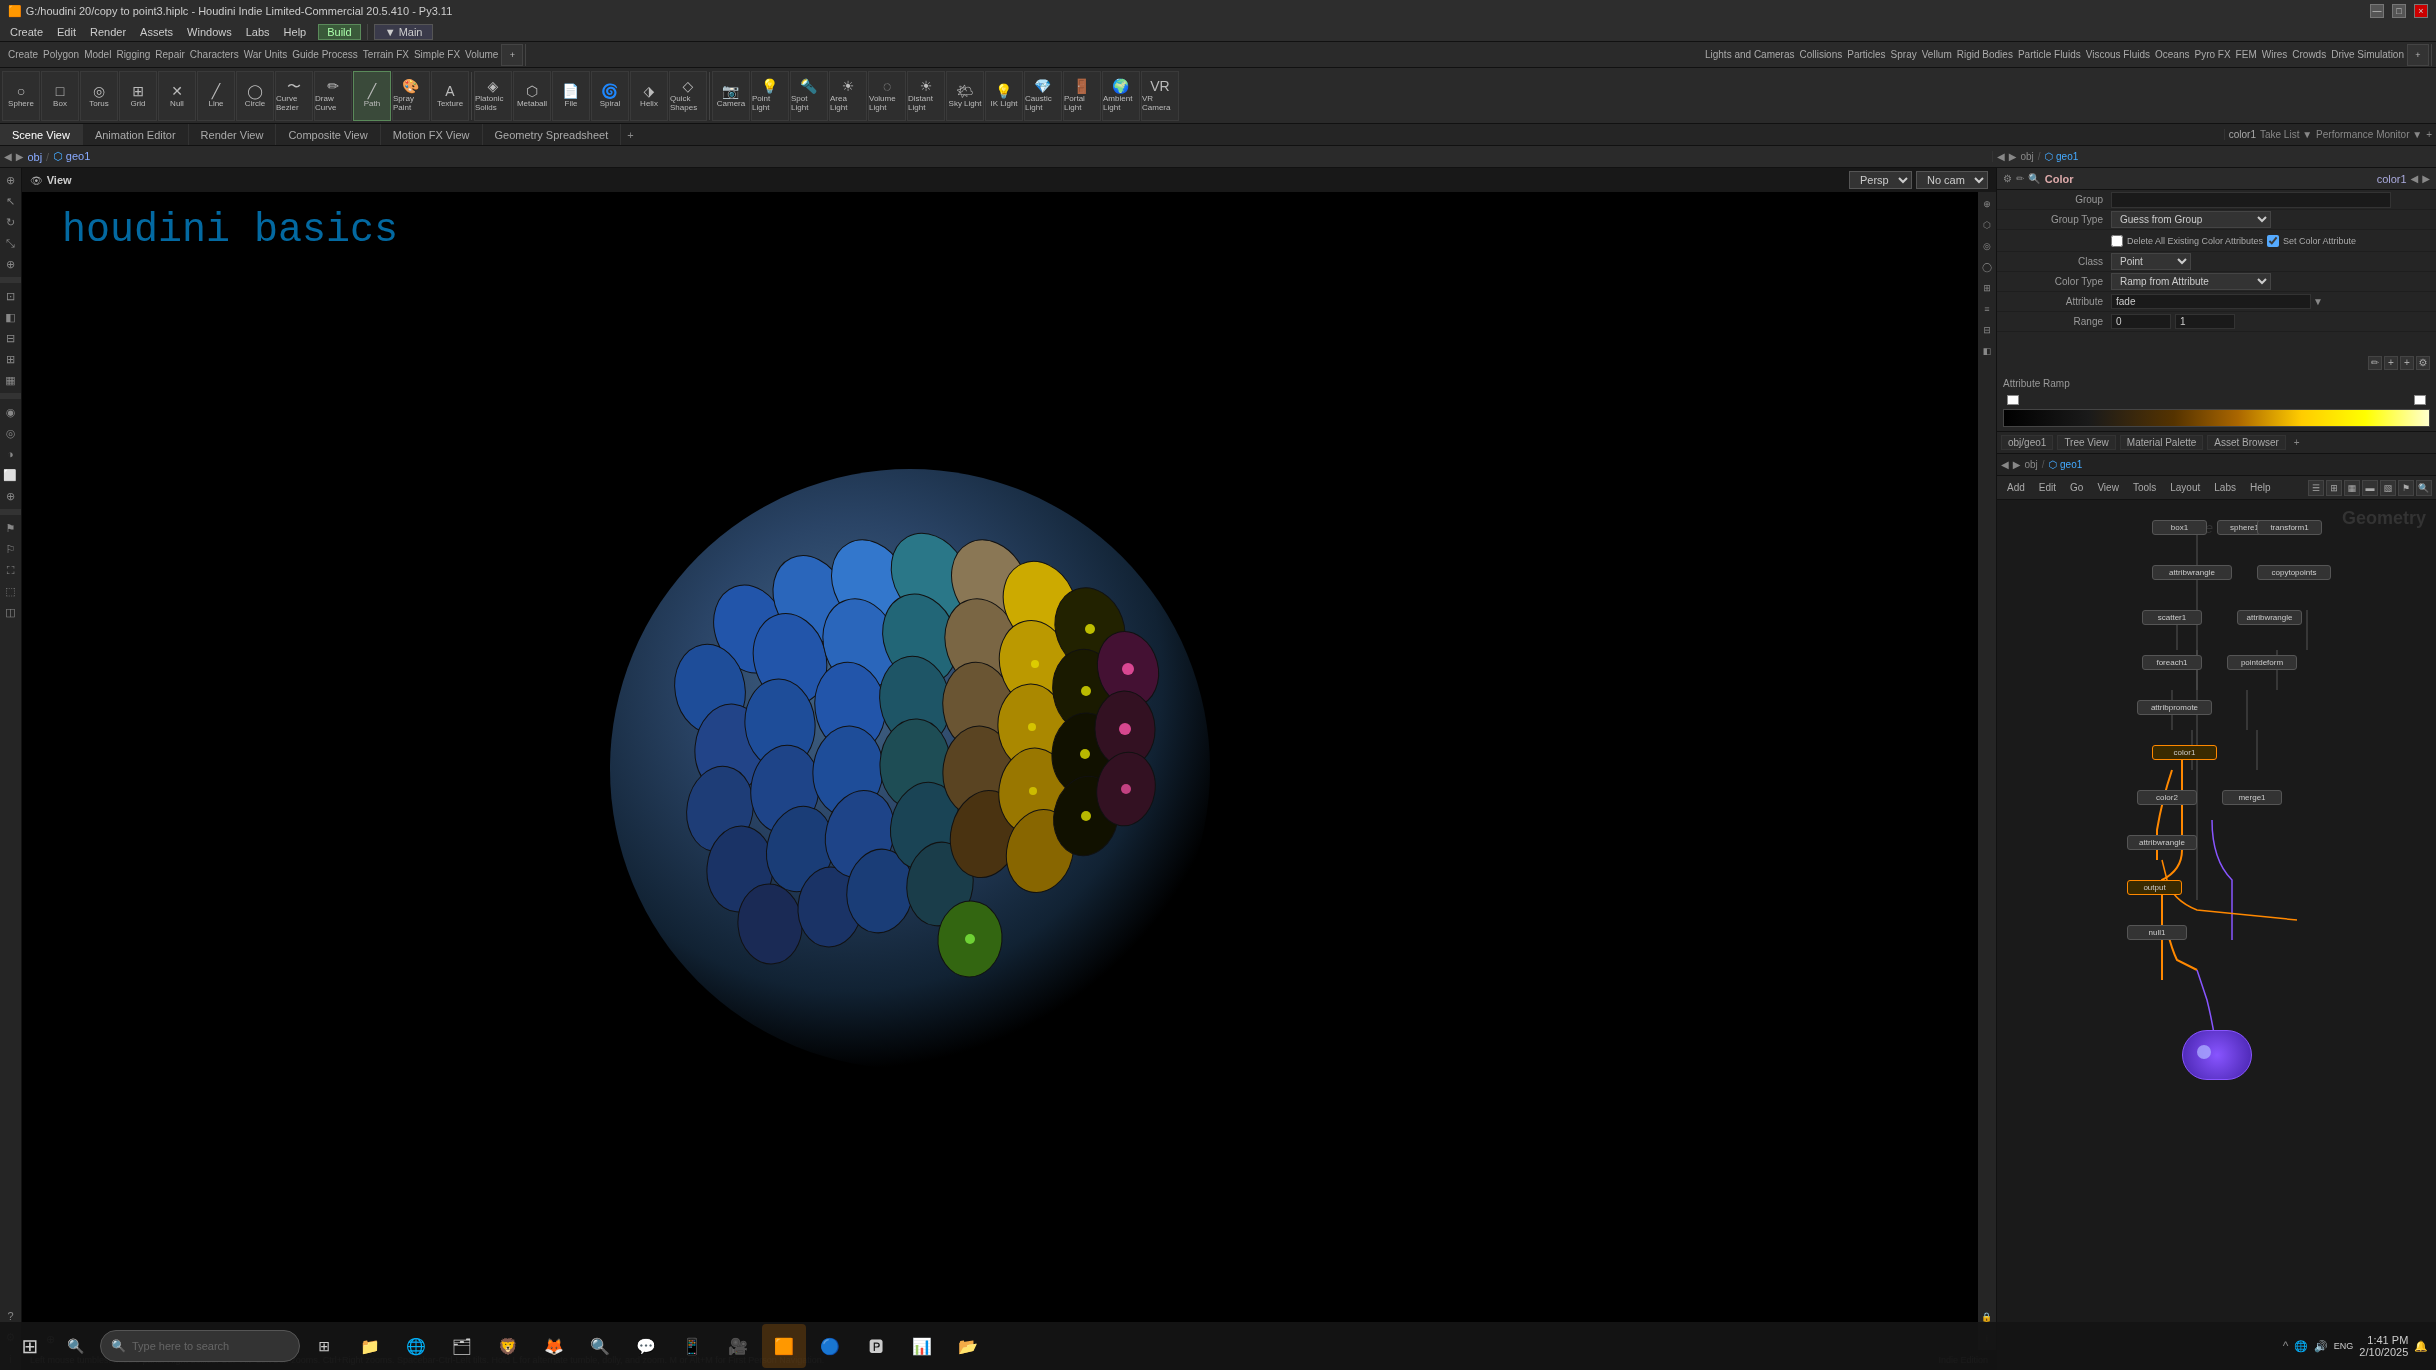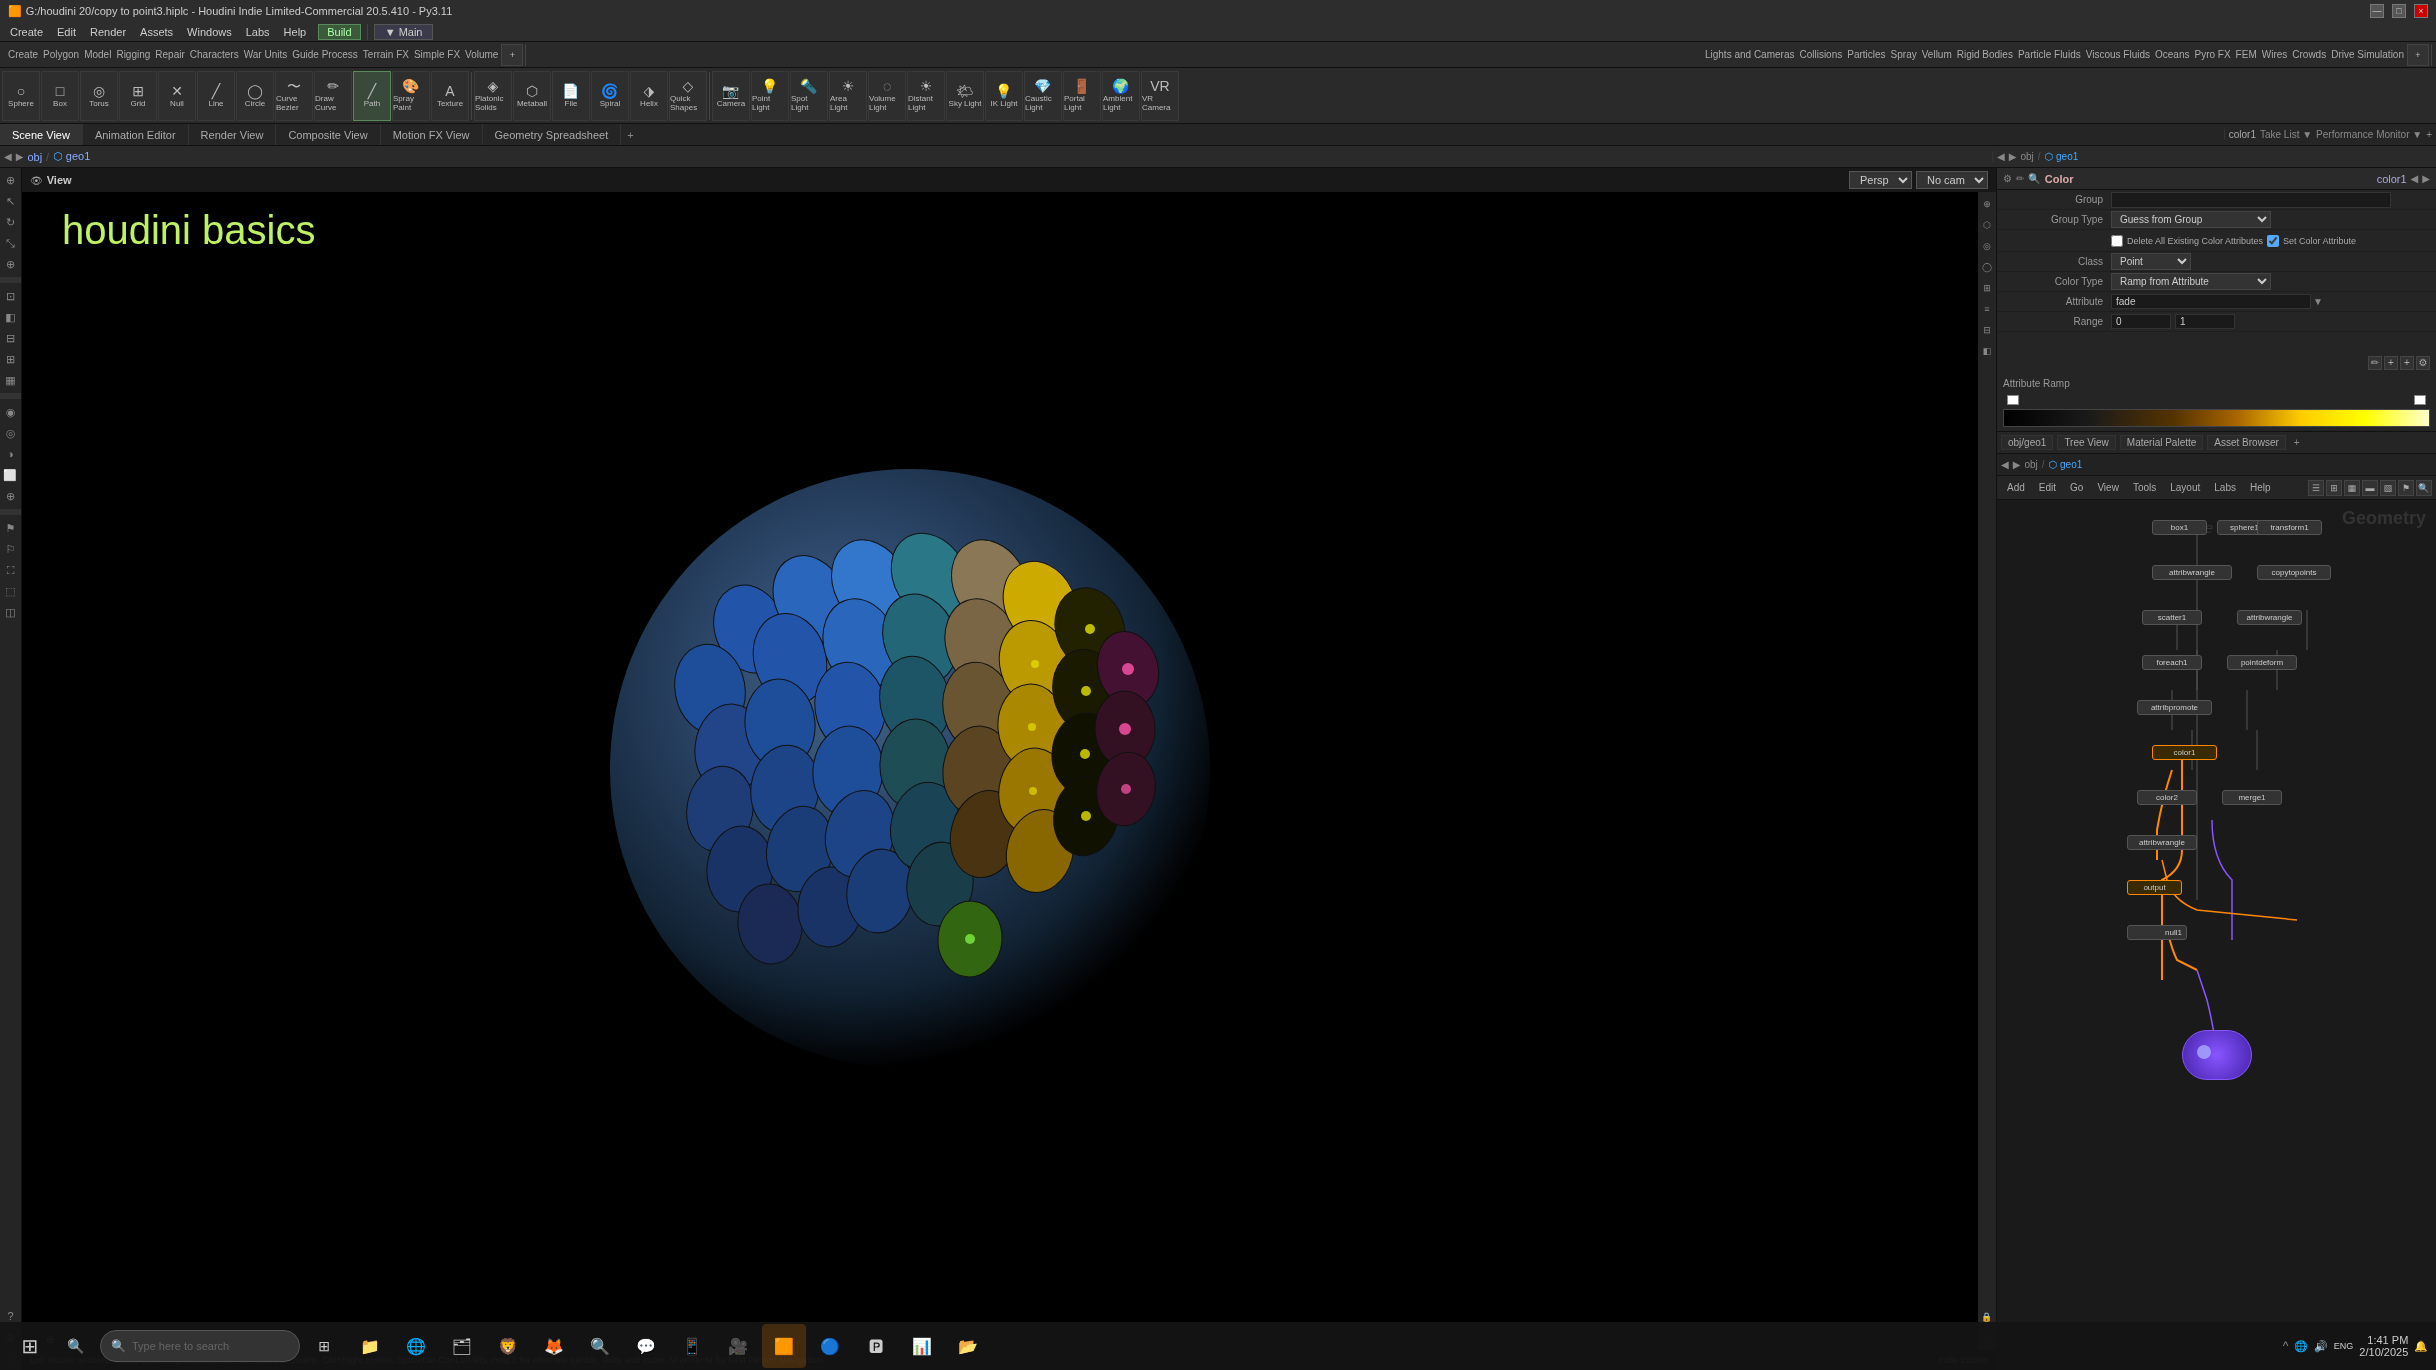--- a/index.html
+++ b/index.html
@@ -245,22 +245,22 @@
       height: 680px;
     }
 
     
     .overlay-title {
       position: absolute;
       top: 40px;
       left: 40px;
       font-size: 40px;
       font-weight: 300;
-      color: #bef264;
-      font-family: Liberation Sans, sans-serif;
+      color: #0369a1;
+      font-family: Liberation Mono, monospace;
     }
     .overlay-subtitle {
       position: absolute;
       bottom: 80px;
       left: 40px;
       right: 40px;
       font-size: 96px;
       font-weight: 900;
       color: #fff;
       font-family: Arial, sans-serif;
@@ -1088,21 +1088,21 @@
           <div style="font-size:8px;">merge1</div>
         </div>
 
         <div class="node" style="left:130px;top:335px;width:70px;">
           <div style="font-size:8px;">attribwrangle</div>
         </div>
         <div class="node orange" style="left:130px;top:380px;width:55px;">
           <div style="font-size:8px;">output</div>
         </div>
 
-        <div class="node" style="left:130px;top:425px;width:60px;text-align:right;">
+        <div class="node" style="left:130px;top:425px;width:60px;">
           <div style="font-size:8px;">null1</div>
         </div>
 
         <div class="node purple" style="left:185px;top:530px;width:70px;height:50px;border-radius:35px;background:radial-gradient(circle, #8855ff, #4422aa);">
           <div style="font-size:8px;color:#ddf;"></div>
         </div>
 
         <div style="position:absolute;left:200px;top:545px;width:14px;height:14px;border-radius:50%;background:#aaaaff;opacity:0.8;"></div>
       </div>
     </div>

